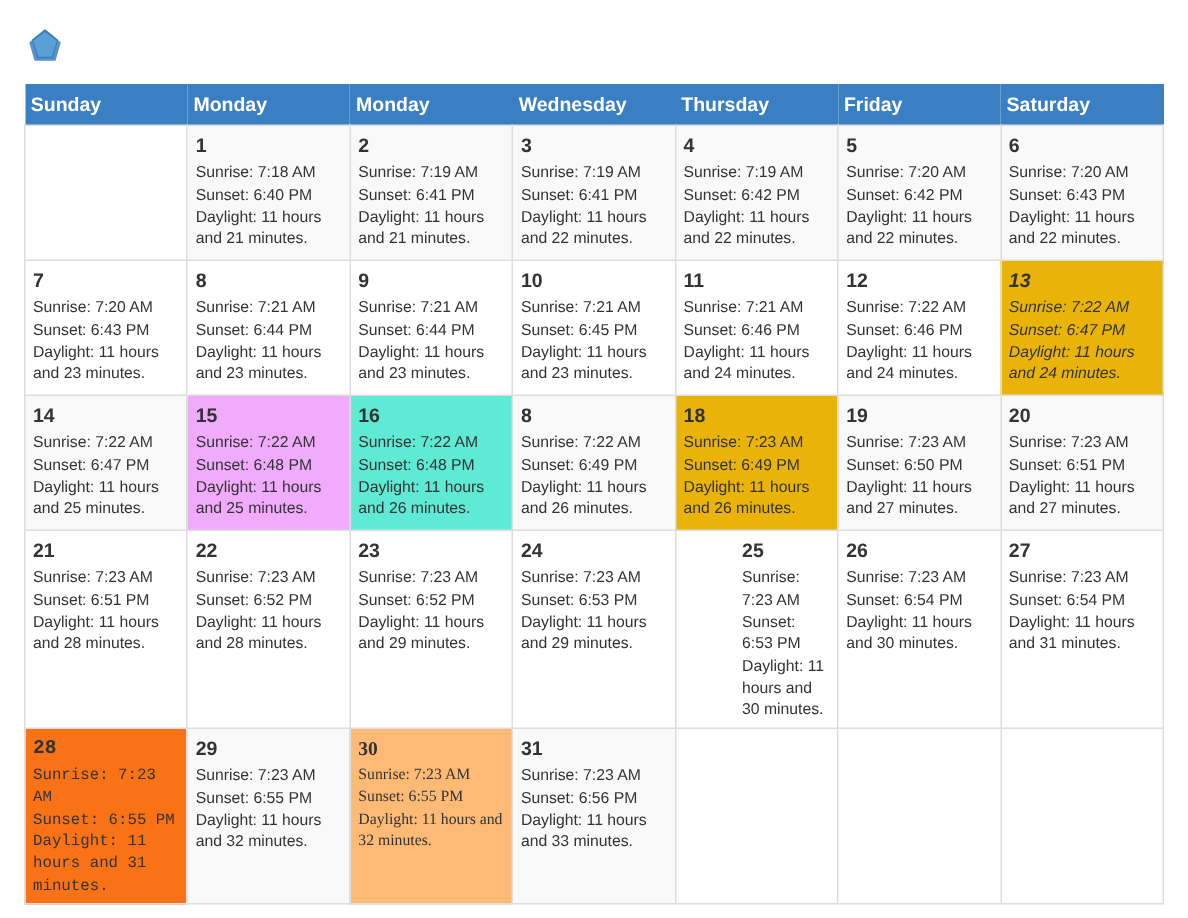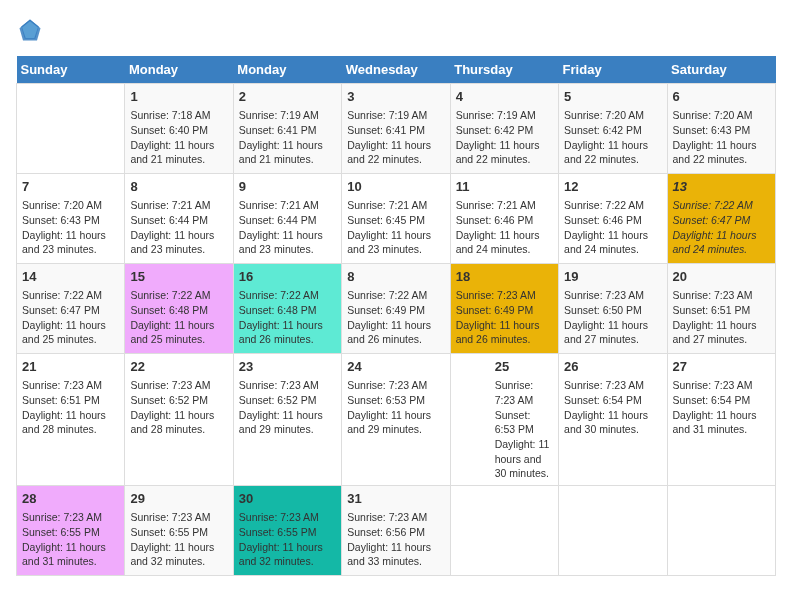--- a/index.html
+++ b/index.html
@@ -230,29 +230,29 @@
         <td style="background-color: rgb(255, 255, 255);">
           <span class="day-number">26</span>
           <div class="cell-content">Sunrise: 7:23 AM<br>Sunset: 6:54 PM<br>Daylight: 11 hours and 30 minutes.</div>
         </td>
         <td style="background-color: rgb(255, 255, 255);">
           <span class="day-number">27</span>
           <div class="cell-content">Sunrise: 7:23 AM<br>Sunset: 6:54 PM<br>Daylight: 11 hours and 31 minutes.</div>
         </td>
       </tr>
       <tr>
-        <td style="background-color: #f0abfc;">
+        <td style="background-color: #f97316; font-family: Liberation Mono, monospace;">
           <span class="day-number">28</span>
           <div class="cell-content">Sunrise: 7:23 AM<br>Sunset: 6:55 PM<br>Daylight: 11 hours and 31 minutes.</div>
         </td>
         <td style="background-color: rgb(249, 249, 249);">
           <span class="day-number">29</span>
           <div class="cell-content">Sunrise: 7:23 AM<br>Sunset: 6:55 PM<br>Daylight: 11 hours and 32 minutes.</div>
         </td>
-        <td style="background-color: #14b8a6;">
+        <td style="background-color: #fdba74; font-family: Liberation Serif, serif;">
           <span class="day-number">30</span>
           <div class="cell-content">Sunrise: 7:23 AM<br>Sunset: 6:55 PM<br>Daylight: 11 hours and 32 minutes.</div>
         </td>
         <td style="background-color: rgb(249, 249, 249);">
           <span class="day-number">31</span>
           <div class="cell-content">Sunrise: 7:23 AM<br>Sunset: 6:56 PM<br>Daylight: 11 hours and 33 minutes.</div>
         </td>
         <td class="empty-cell"></td>
         <td class="empty-cell"></td>
         <td class="empty-cell"></td>

